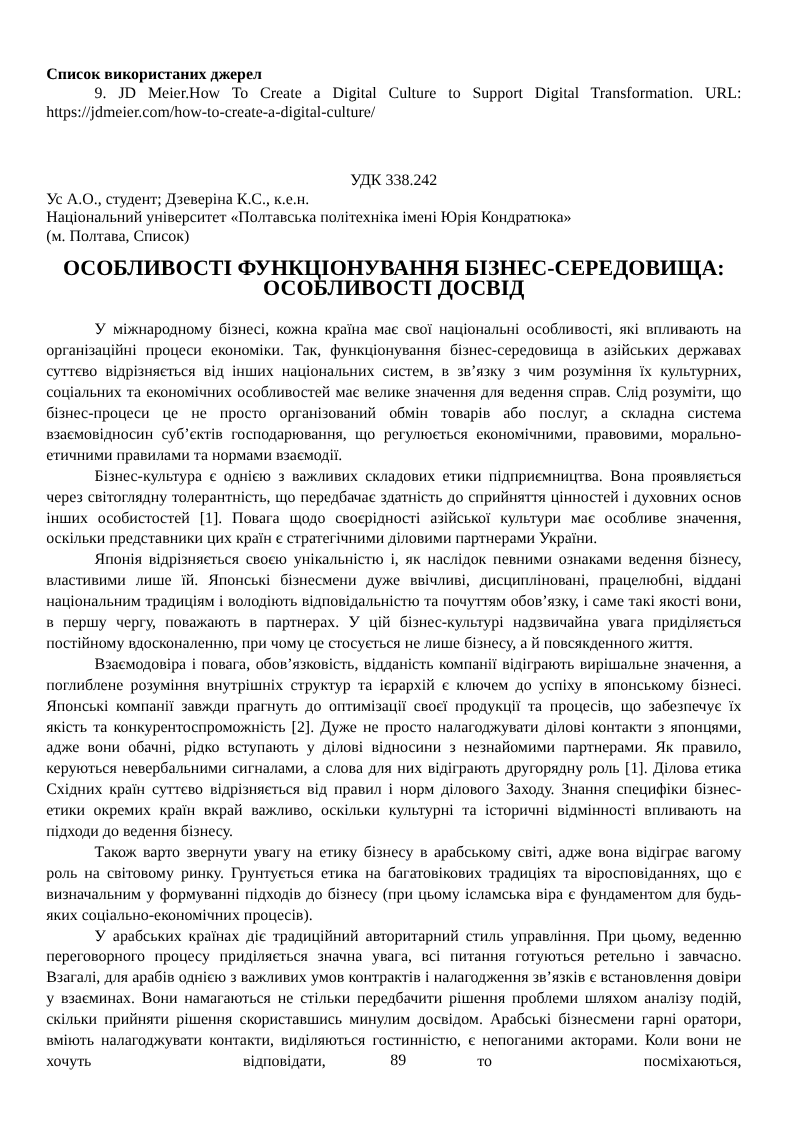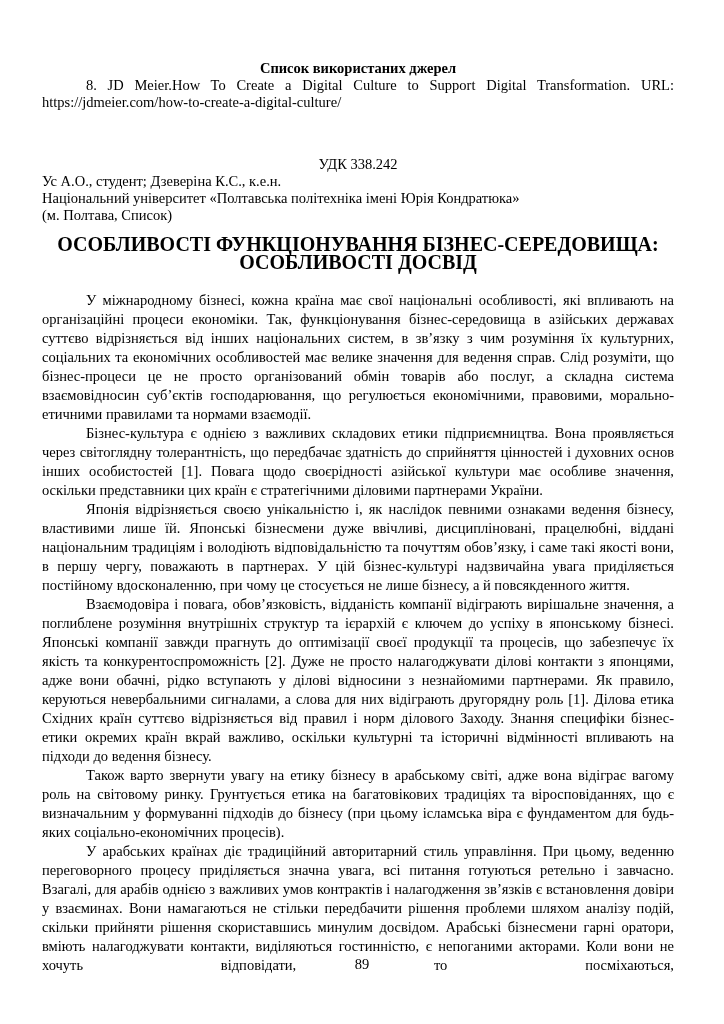--- a/index.html
+++ b/index.html
@@ -14,21 +14,21 @@
     background: #ffffff;
     color: #000000;
     font-family: "Liberation Serif", "DejaVu Serif", serif;
     font-size: 14.5px;
     line-height: 17.2px;
     box-sizing: border-box;
     padding: 60px 50px 0 42px;
     overflow: hidden;
   }
   .heading {
-    text-align: center;
+    text-align: left;
     font-weight: bold;
   }
   .body {
     margin: 0;
     text-align: justify;
   }
   .indent { text-indent: 44px; }
   .refs p { margin: 0; }
   .meta { margin-top: 44px; }
   .meta div { margin: 0; }
@@ -56,21 +56,21 @@
     font-size: 14.5px;
   }
 </style>
 </head>
 <body>
 
 <div class="page">
 
   <section class="refs">
     <div class="heading">Список використаних джерел</div>
-    <p class="body indent">8. JD Meier.How To Create a Digital Culture to Support Digital Transformation. URL: https://jdmeier.com/how-to-create-a-digital-culture/</p>
+    <p class="body indent">9. JD Meier.How To Create a Digital Culture to Support Digital Transformation. URL: https://jdmeier.com/how-to-create-a-digital-culture/</p>
   </section>
 
   <section class="meta">
     <div class="udc">УДК 338.242</div>
     <div class="center">Ус А.О., студент; Дзеверіна К.С., к.е.н.</div>
     <div class="center italic">Національний університет «Полтавська політехніка імені Юрія Кондратюка»</div>
     <div class="center italic">(м. Полтава, Список)</div>
   </section>
 
   <h1 class="title"><span>ОСОБЛИВОСТІ ФУНКЦІОНУВАННЯ БІЗНЕС-СЕРЕДОВИЩА:</span><br><span>ОСОБЛИВОСТІ ДОСВІД</span></h1>

